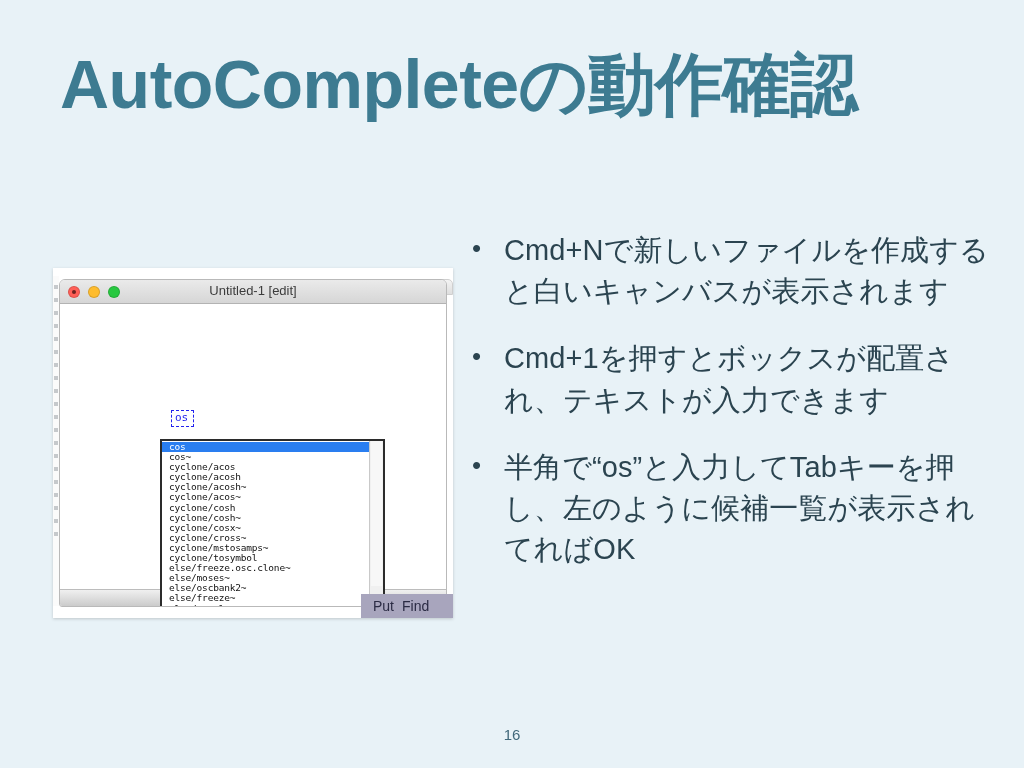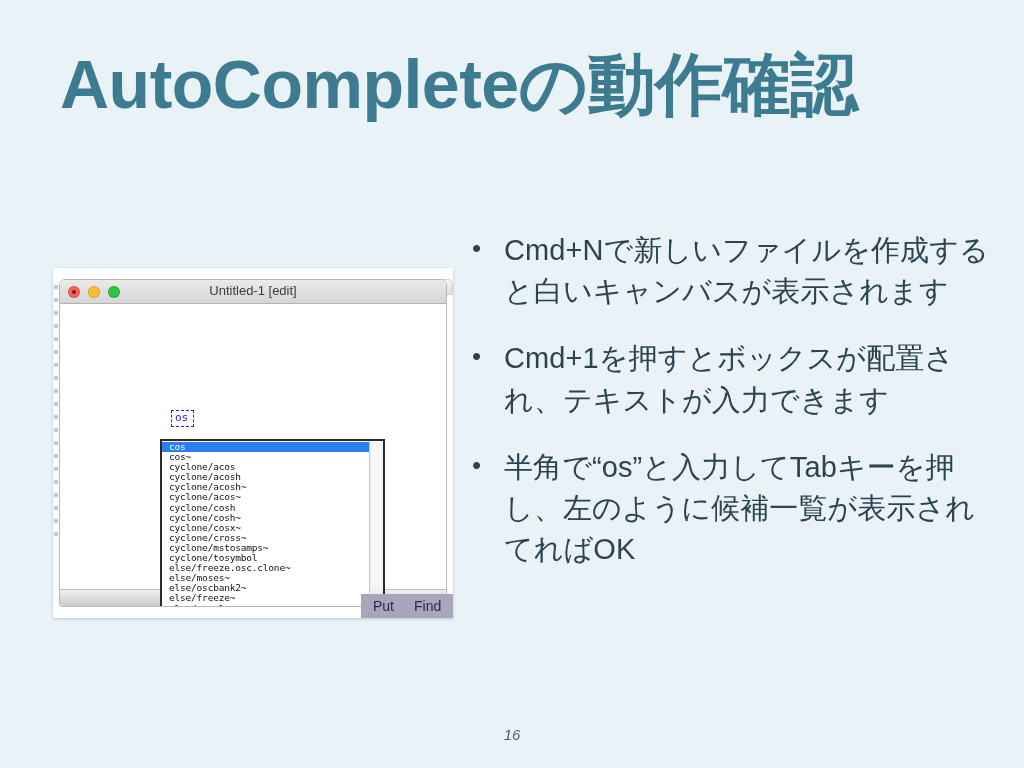--- a/index.html
+++ b/index.html
@@ -231,38 +231,37 @@
   
   #pd-menustrip {
     position: absolute;
     left: 308px;
     top: 326px;
     width: 92px;
     height: 24px;
     background: #a8a5bd;
     display: flex;
     align-items: center;
-    gap: 20px;
+    gap: 8px;
     padding-left: 12px;
     font-size: 14px;
     color: #2b2b44;
     font-family: "Liberation Sans", sans-serif;
   }
   .menu-strip-item { cursor: default; }
 
   
   #page-number {
     position: absolute;
     left: 0; right: 0;
     top: 726px;
     text-align: center;
     font-size: 15px;
     color: #41687a;
     font-family: "Liberation Sans", sans-serif;
-    font-style: italic;
   }
 </style>
 </head>
 <body>
 
 <div id="slide-title">AutoCompleteの動作確認</div>
 
 <div id="bullet-list">
 
   <div class="bullet-item">

